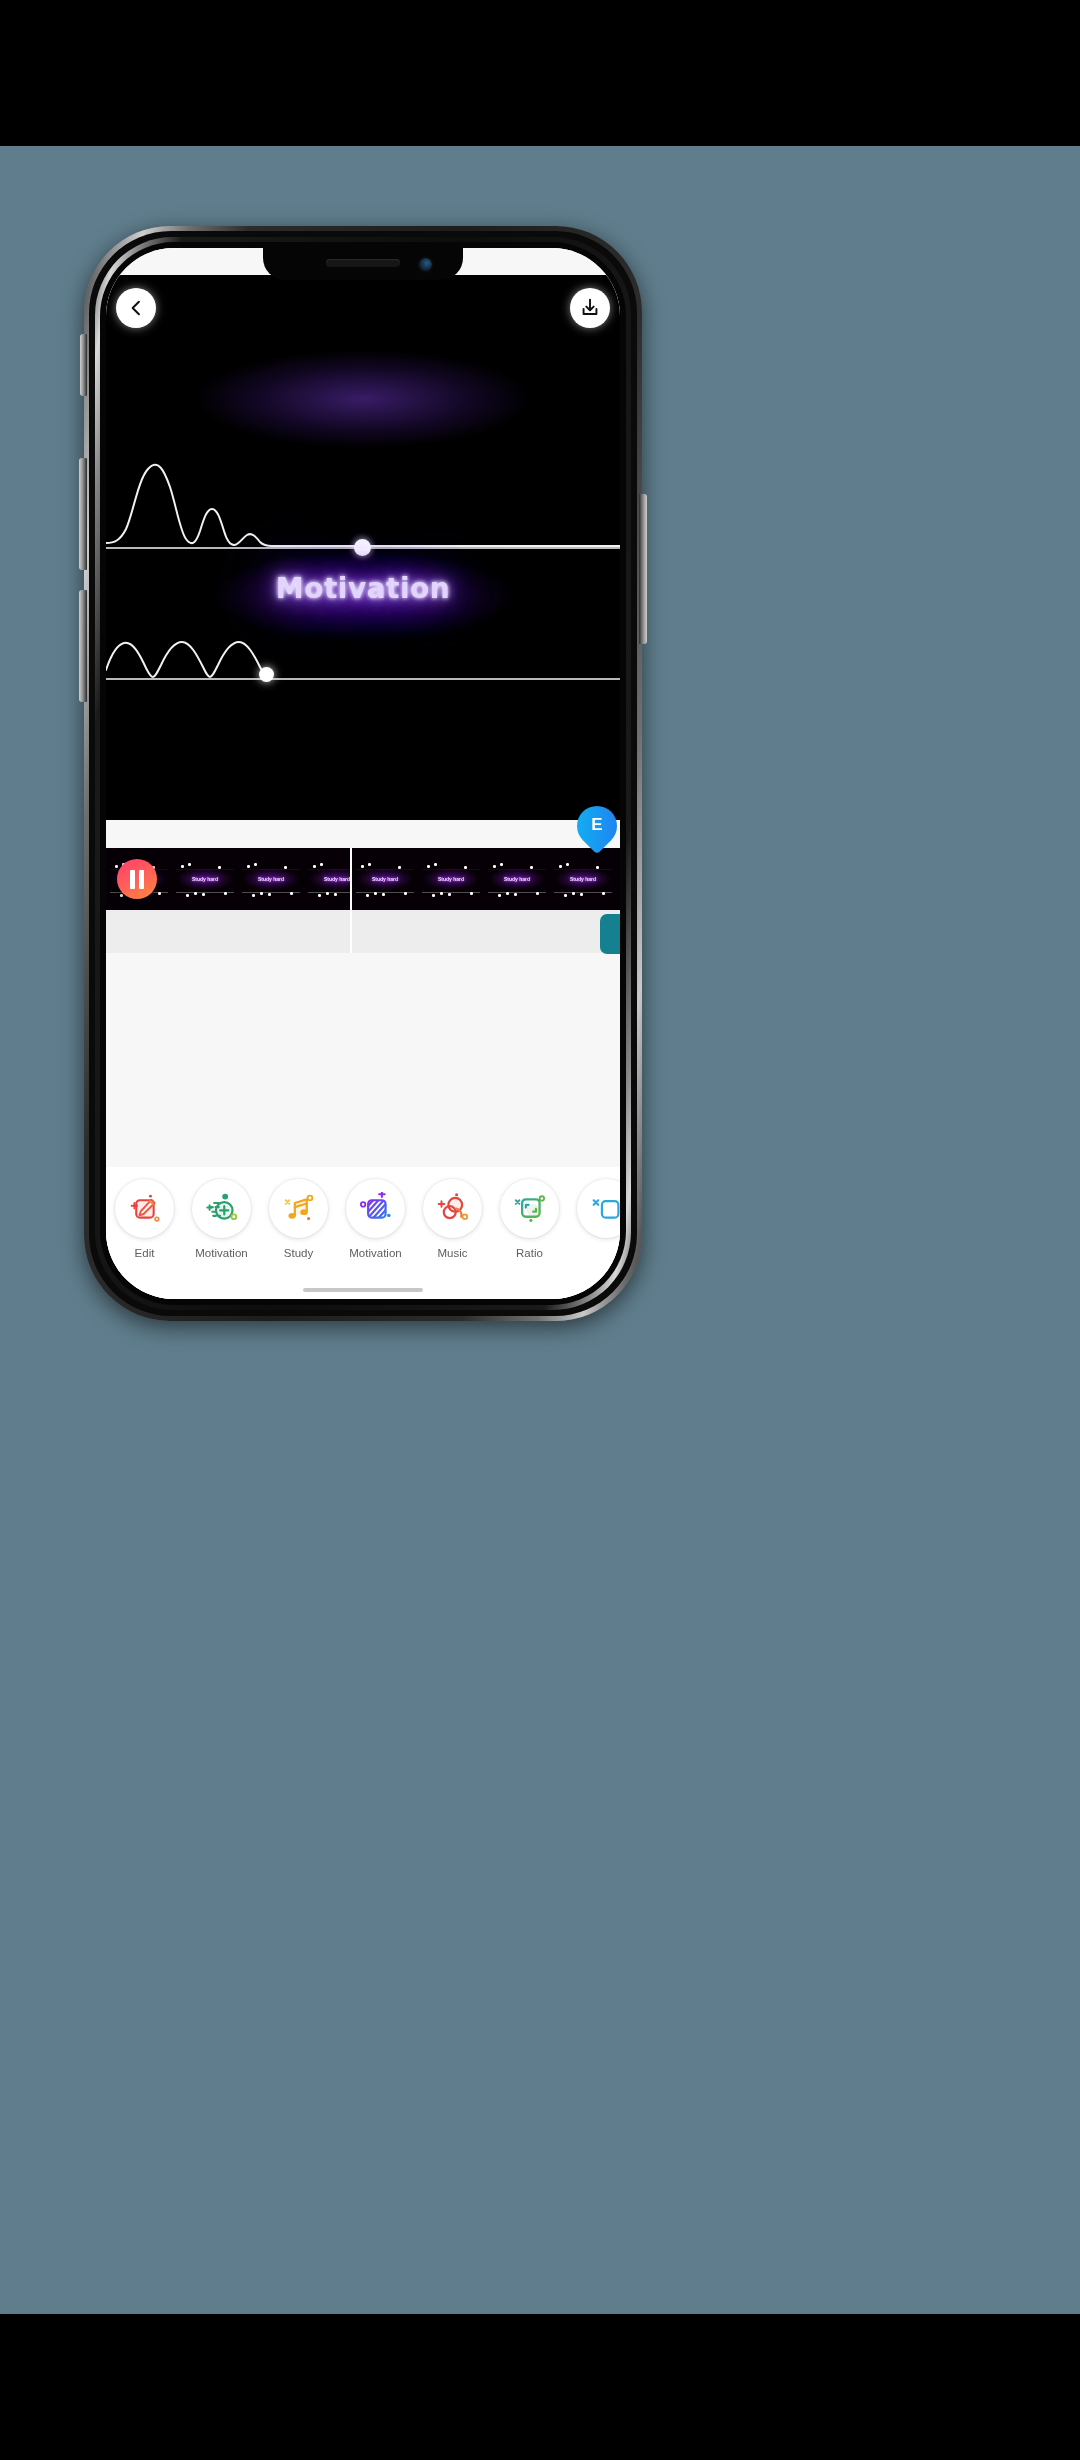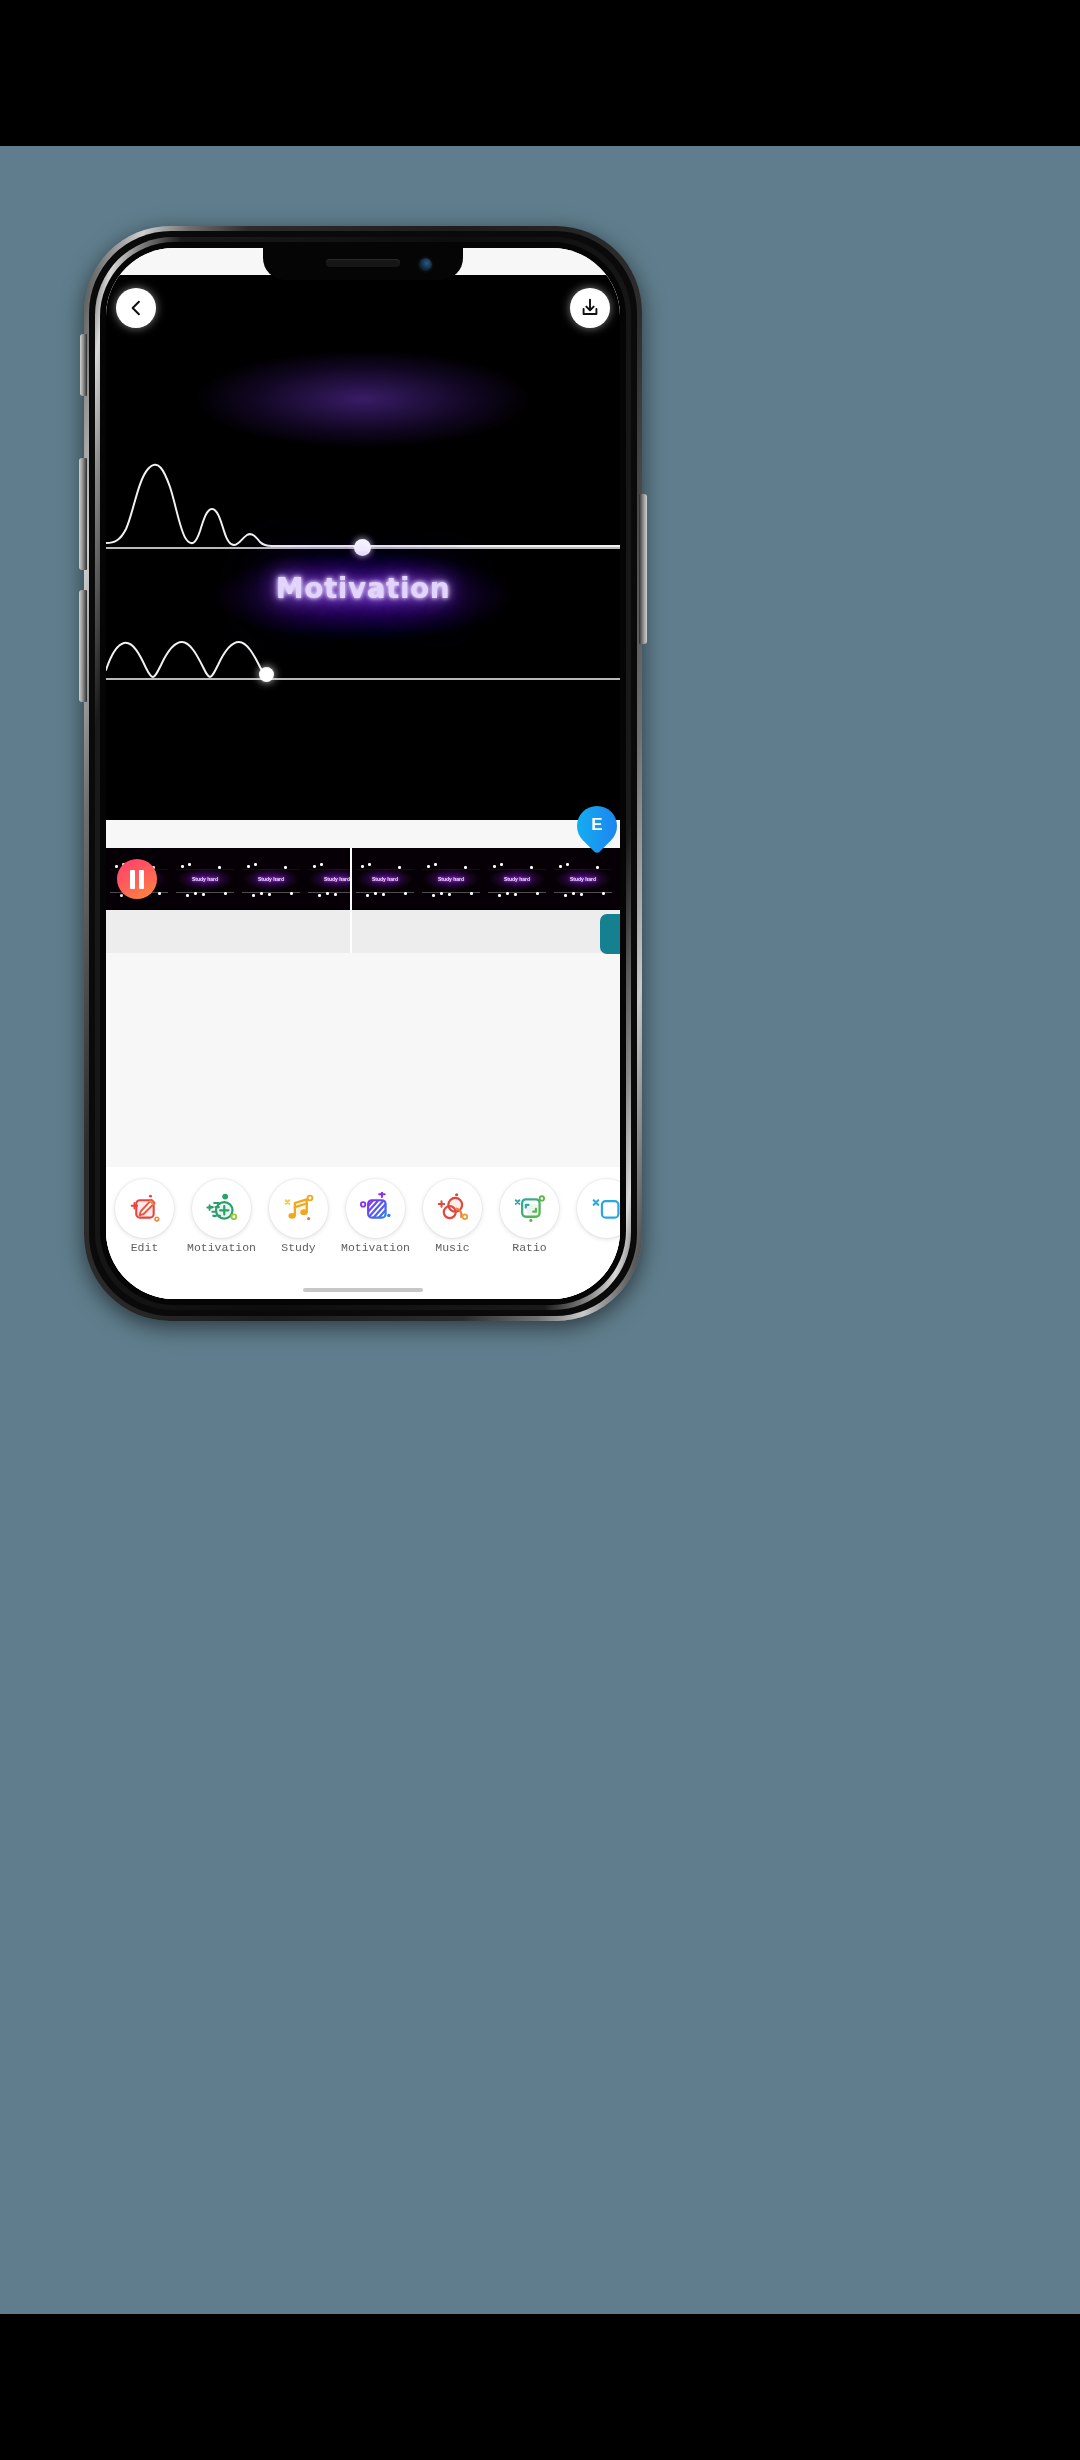--- a/index.html
+++ b/index.html
@@ -198,22 +198,22 @@
   }
   .tool{
     flex:0 0 auto;width:77px;display:flex;flex-direction:column;align-items:center;
   }
   .tool-circle{
     width:59px;height:59px;border-radius:50%;background:#fff;
     box-shadow:0 1px 5px rgba(0,0,0,.13), 0 0 0 1px rgba(0,0,0,.03);
     display:flex;align-items:center;justify-content:center;
   }
   .tool-label{
-    margin-top:3px;font-size:11.5px;color:#5e5e5e;
-    font-family:Liberation Mono, monospace;
+    margin-top:9px;font-size:11.5px;color:#5e5e5e;
+    font-family:Liberation Sans, sans-serif;
   }
   .home-indicator{
     position:absolute;left:50%;transform:translateX(-50%);bottom:7px;
     width:120px;height:4px;border-radius:3px;background:rgba(0,0,0,.22);
   }
 </style>
 </head>
 <body>
 
 <div id="letterbox-top"></div>

